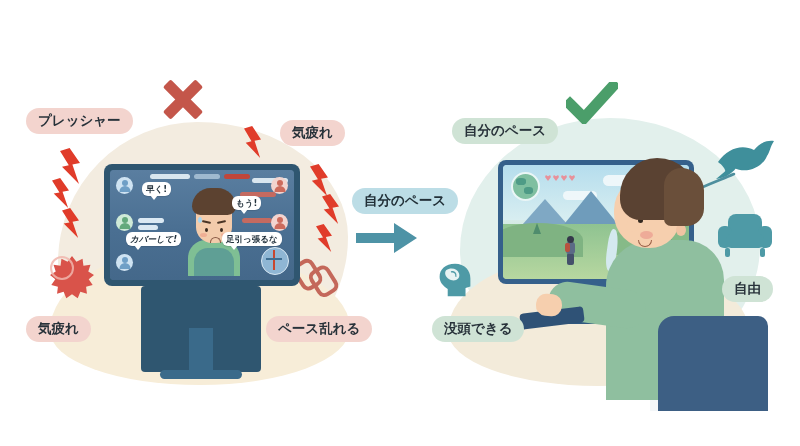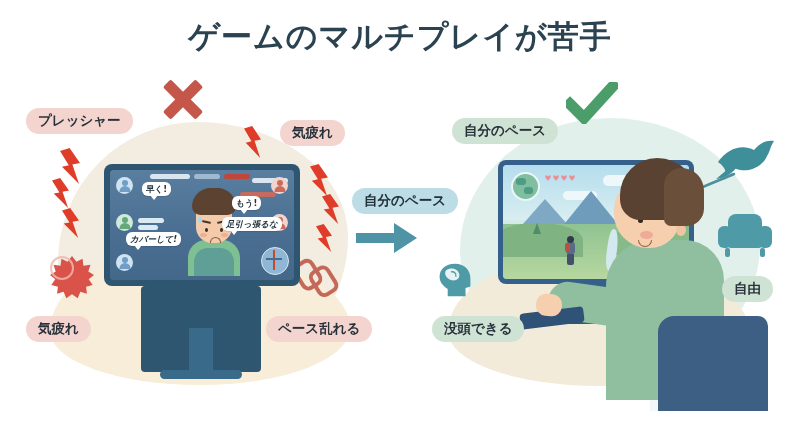--- a/index.html
+++ b/index.html
@@ -189,21 +189,20 @@
 
   .brainhead{position:absolute;width:34px;height:36px;}
   .bird{position:absolute;}
   .armchair{position:absolute;}
 </style>
 </head>
 <body>
 
 <div class="stage">
 
-  <div class="title">ゲームのマルチプレイが苦手</div>
 
   <div class="panel panel-left">
 
     <div class="blob blob-left"></div>
     <div class="blob blob-left2"></div>
 
     <div class="xmark" style="left:160px;top:18px;width:46px;height:44px;">
       <i style="transform:rotate(45deg);"></i>
       <i style="transform:rotate(-45deg);"></i>
     </div>
@@ -276,21 +275,21 @@
             <div class="cheek" style="left:25px;top:36px;"></div>
             <div class="mouth-sad"></div>
             <div class="sweat" style="left:2px;top:20px;"></div>
           </div>
           <div class="hair-l"></div>
         </div>
 
         <div class="bub" style="left:32px;top:12px;">早く!</div>
         <div class="bub" style="left:122px;top:26px;">もう!</div>
         <div class="bub" style="left:16px;top:62px;font-style:italic;">カバーして!</div>
-        <div class="bub" style="left:112px;top:47px;font-style:italic;">足引っ張るな</div>
+        <div class="bub" style="left:112px;top:62px;">足引っ張るな</div>
 
         <div class="minimap">
           <i style="left:11px;top:2px;width:2px;height:20px;"></i>
           <i style="left:4px;top:10px;width:16px;height:2px;background:#3f6f93;"></i>
         </div>
       </div>
     </div>
 
     <div class="badge badge-neg" style="left:26px;top:48px;">プレッシャー</div>
     <div class="badge badge-neg" style="left:280px;top:60px;">気疲れ</div>

